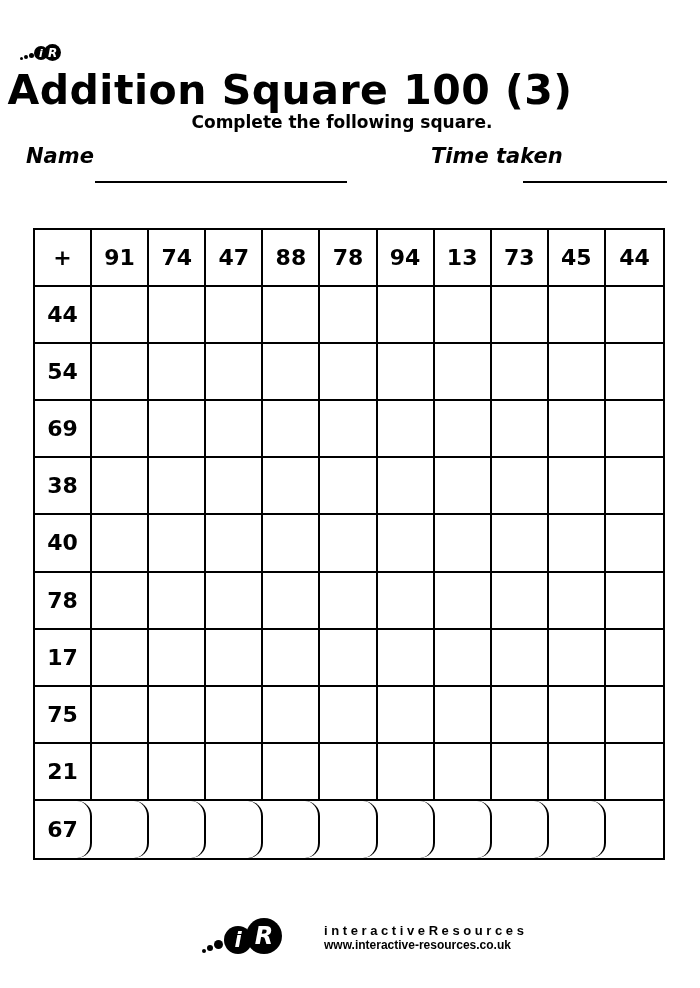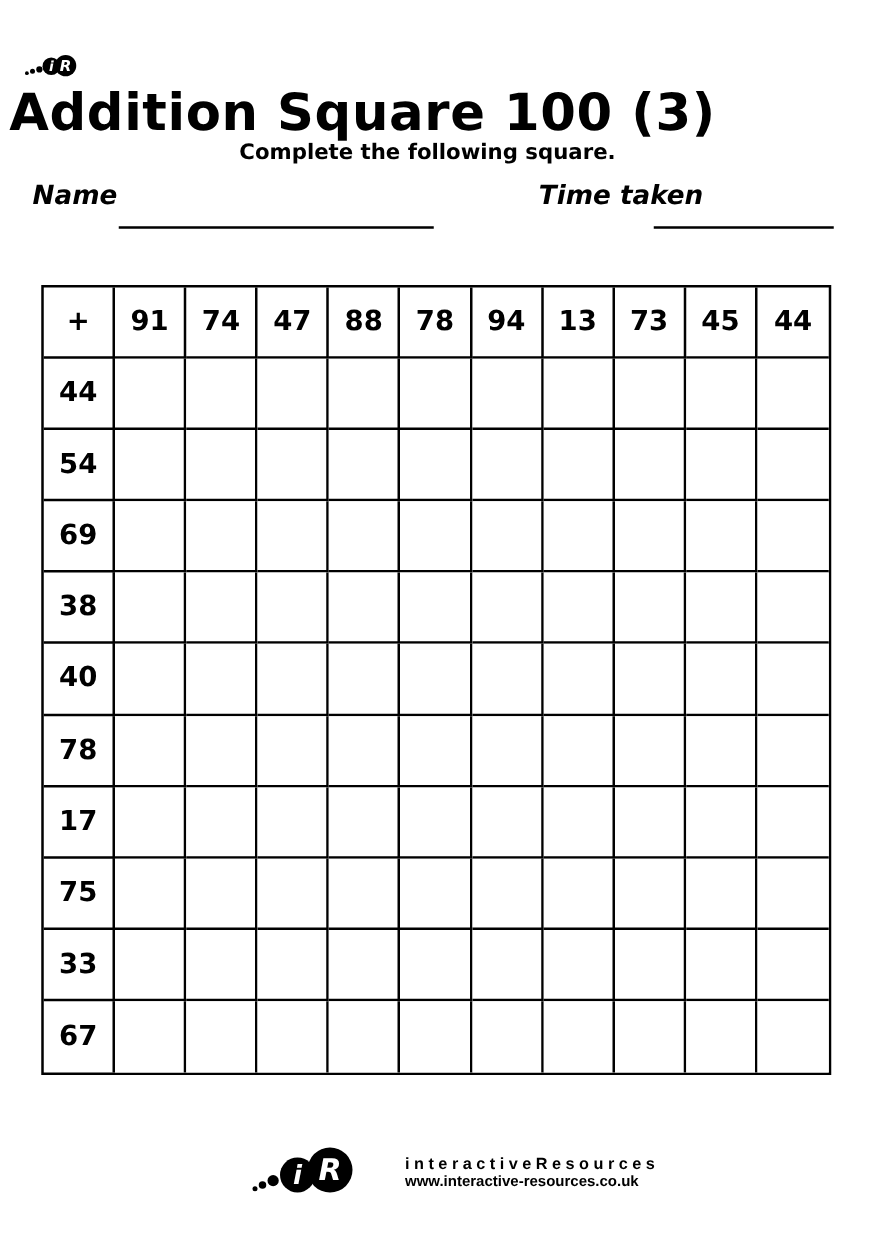--- a/index.html
+++ b/index.html
@@ -37,21 +37,21 @@
     grid-template-columns: repeat(11, 1fr);
     grid-template-rows: repeat(11, 1fr);
     border: 2px solid #000;
   }
   .cell {
     border-right: 2px solid #000; border-bottom: 2px solid #000;
     display: flex; align-items: center; justify-content: center;
     font-size: 22px; font-weight: bold; font-family: "DejaVu Sans", sans-serif;
   }
   .cell.last-col { border-right: none; }
-  .cell.last-row { border-bottom: none; }
+  .cell.last-row { border-bottom: none; border-radius: 15px; }
   .cell.answer { background: #fff; }
 
   .footer-logo { position: absolute; left: 200px; top: 916px; width: 92px; height: 46px; }
   .footer-logo .dot { position: absolute; background: #000; border-radius: 50%; }
   .footer-logo .bubble {
     position: absolute; border-radius: 50%; background: #000; color: #fff;
     font-family: "DejaVu Sans", sans-serif; font-weight: bold; font-style: italic;
     display: flex; align-items: center; justify-content: center; line-height: 1;
   }
   .brand-name {
@@ -176,21 +176,21 @@
     <div class="cell answer"></div>
     <div class="cell answer"></div>
     <div class="cell answer"></div>
     <div class="cell answer"></div>
     <div class="cell answer"></div>
     <div class="cell answer"></div>
     <div class="cell answer"></div>
     <div class="cell answer"></div>
     <div class="cell answer"></div>
     <div class="cell answer last-col"></div>
-    <div class="cell">33</div>
+    <div class="cell">21</div>
     <div class="cell answer"></div>
     <div class="cell answer"></div>
     <div class="cell answer"></div>
     <div class="cell answer"></div>
     <div class="cell answer"></div>
     <div class="cell answer"></div>
     <div class="cell answer"></div>
     <div class="cell answer"></div>
     <div class="cell answer"></div>
     <div class="cell answer last-col"></div>

